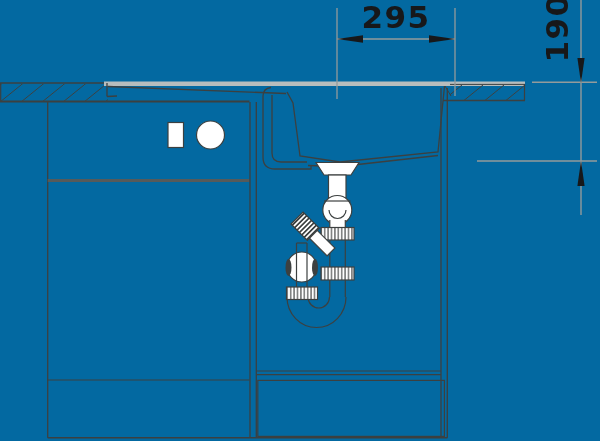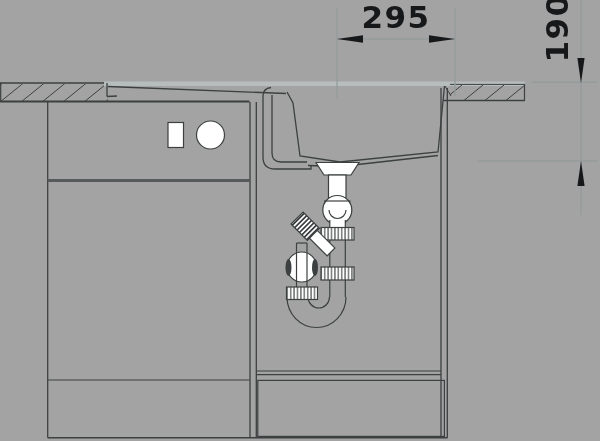--- a/index.html
+++ b/index.html
@@ -1,17 +1,17 @@
 <!DOCTYPE html>
 <html><head>
 <meta charset="utf-8">
 <style>
   html,body{margin:0;padding:0;background:#ffffff;}
   body{width:600px;height:441px;overflow:hidden;font-family:"DejaVu Sans",sans-serif;}
-  .canvas{position:relative;width:600px;height:441px;background:#a3a3a3;}
+  .canvas{position:relative;width:600px;height:441px;background:#0369a1;}
   svg{display:block;}
   .dim-text{font-family:"DejaVu Sans",sans-serif;font-weight:bold;font-size:31px;letter-spacing:1.5px;fill:#17181a;}
 </style>
 </head>
 <body>
 
 <div class="canvas">
 <svg width="600" height="441" viewBox="0 0 600 441" xmlns="http://www.w3.org/2000/svg">
   <defs>
     <pattern id="hatch" width="21" height="17" patternUnits="userSpaceOnUse">

